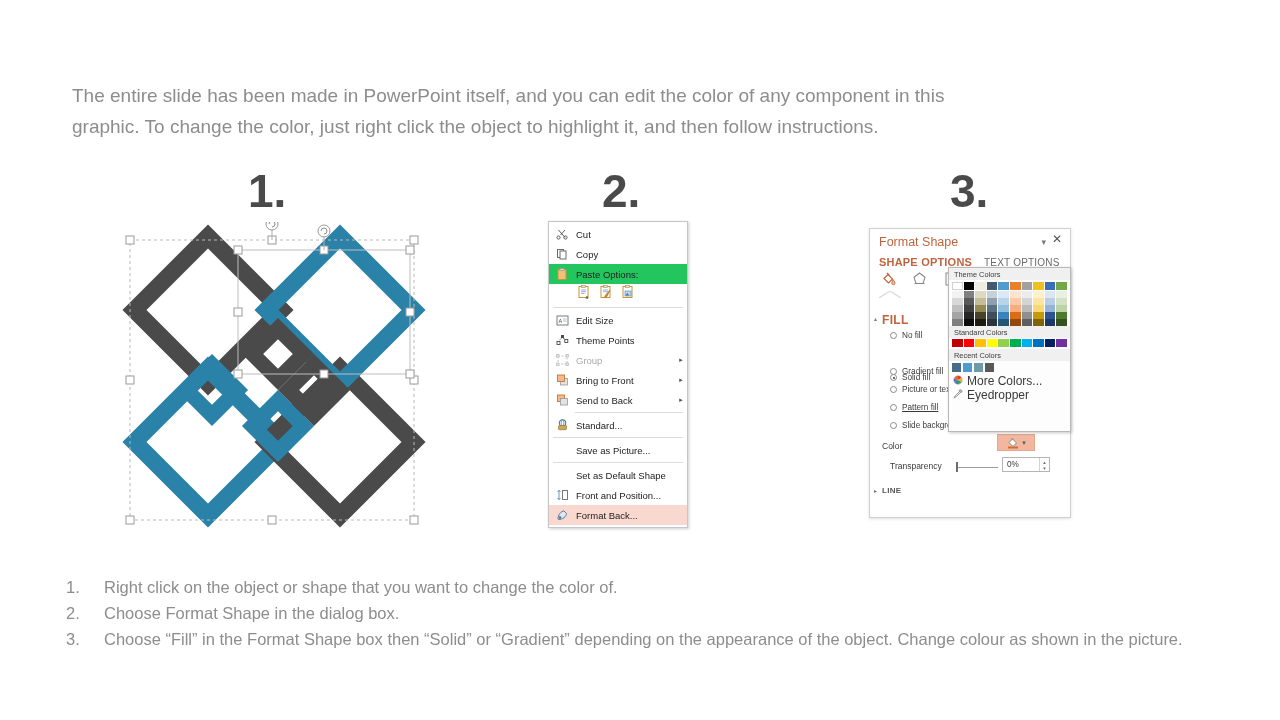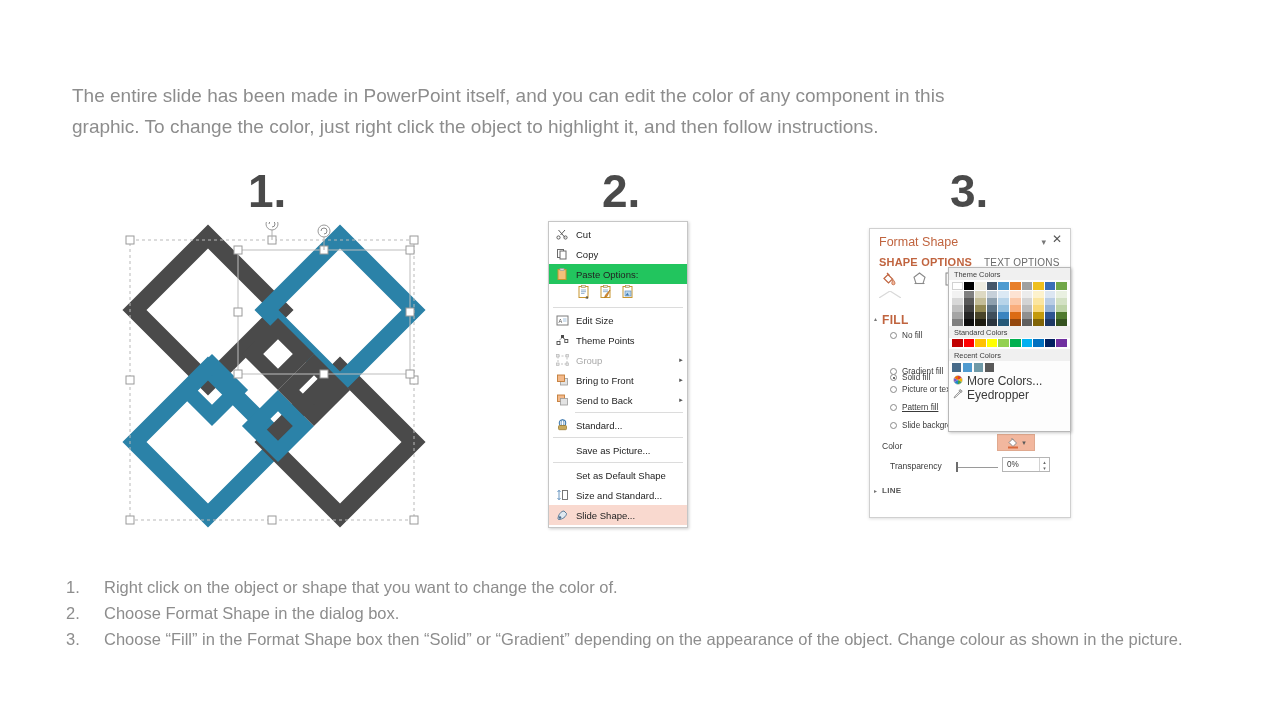--- a/index.html
+++ b/index.html
@@ -364,31 +364,31 @@
       <span class="cm-ico">
         <svg width="13" height="12" viewBox="0 0 13 12">
             <g stroke="#5b8cbb" stroke-width=".9" fill="none">
               <line x1="3" y1="1.5" x2="3" y2="10.5"></line>
               <path d="M1.5 3 L3 1.2 L4.5 3"></path>
               <path d="M1.5 9 L3 10.8 L4.5 9"></path>
             </g>
             <rect x="6.5" y="1.5" width="5" height="9" fill="#fff" stroke="#6b6b6b" stroke-width=".9"></rect>
           </svg>
       </span>
-      <span class="cm-lbl">Size and Standard...</span>
+      <span class="cm-lbl">Front and Position...</span>
     </div>
 
     <div class="cm-item highlight">
       <span class="cm-ico">
         <svg width="13" height="12" viewBox="0 0 13 12">
             <path d="M2 10 C2 6 5 2 8 2 L10.5 4.5 C10.5 7.5 6.5 10.5 2.5 10.5 Z" fill="#dfe8f0" stroke="#4a6e8f" stroke-width=".9"></path>
             <circle cx="4" cy="8.5" r="1.3" fill="#4a6e8f"></circle>
           </svg>
       </span>
-      <span class="cm-lbl">Slide Shape...</span>
+      <span class="cm-lbl">Format Back...</span>
     </div>
   </div>
 
   <div id="format-shape">
     <div id="fs-title">Format Shape</div>
     <div id="fs-caret">▾</div>
     <div id="fs-close">✕</div>
 
     <div id="fs-tabs">
       <span id="fs-tab-shape">SHAPE OPTIONS</span>

